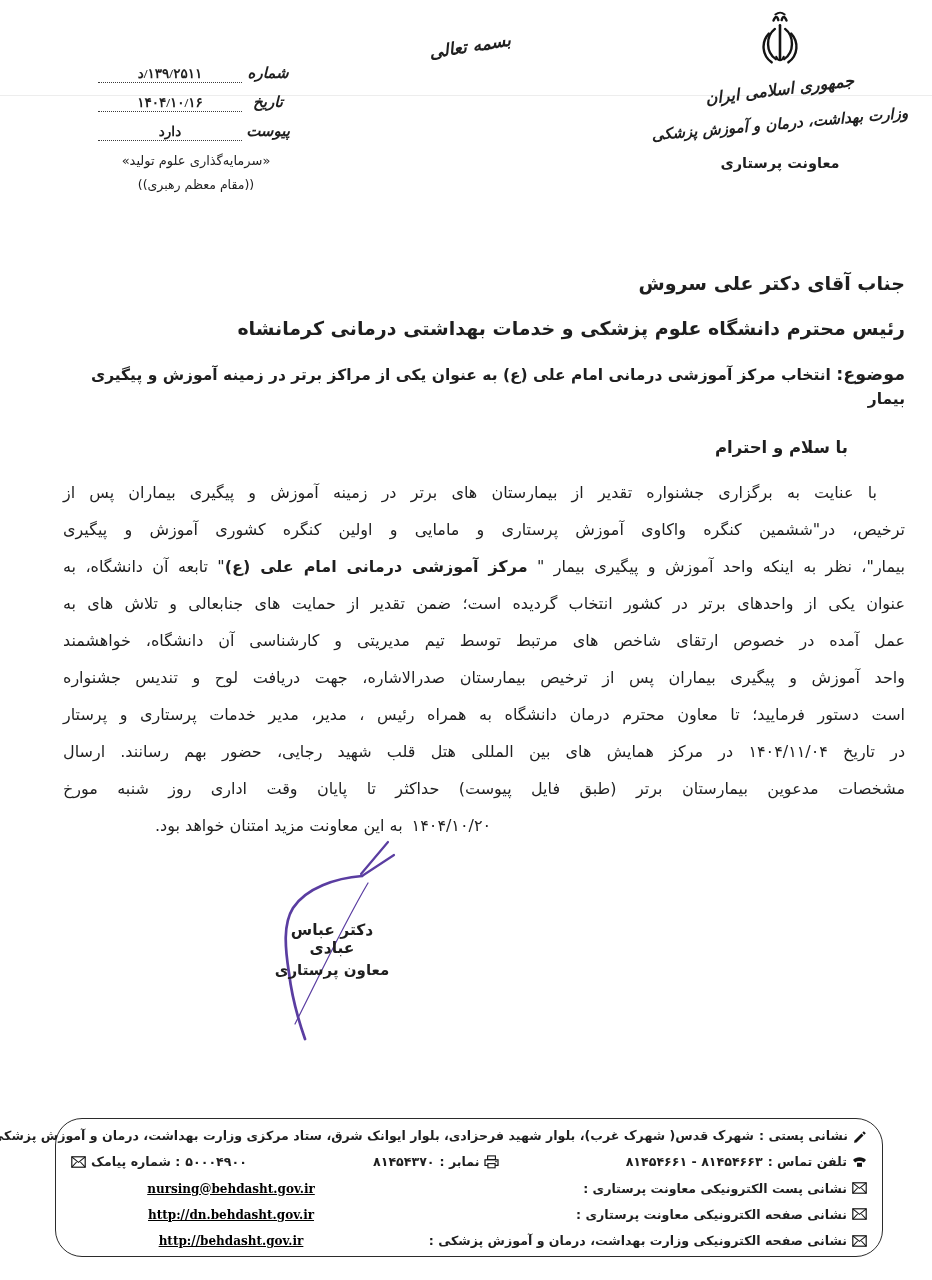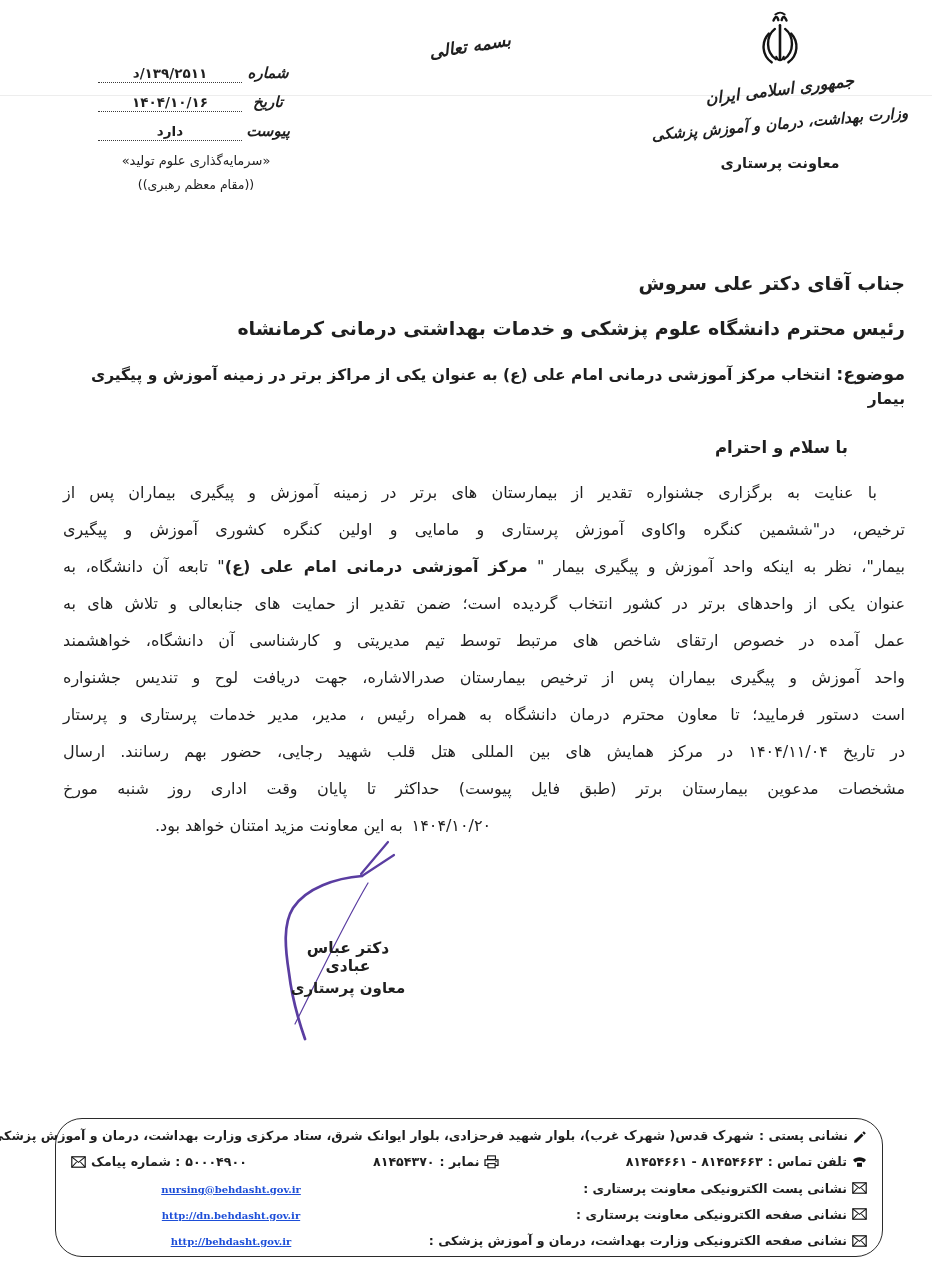--- a/index.html
+++ b/index.html
@@ -18,21 +18,21 @@
   .org-deputy{font-size:14.5px;font-weight:700;margin-top:22px;}
 
   
   .basmala{position:absolute;top:36px;left:415px;width:110px;text-align:center;
     font-size:17px;font-weight:700;font-style:italic;transform:rotate(-9deg);}
 
   
   .meta{position:absolute;top:54px;left:98px;width:196px;}
   .meta-row{display:flex;align-items:flex-end;height:29px;}
   .meta-label{font-size:15px;font-weight:700;font-style:italic;flex:0 0 52px;text-align:center;padding-bottom:1px;}
-  .meta-leader{flex:1;border-bottom:1.5px dotted #3a3a3a;text-align:center;line-height:17px;}
+  .meta-leader{flex:1;border-bottom:1.5px dotted #3a3a3a;text-align:center;line-height:17px;font-family:Liberation Serif, serif;}
   .meta-value{font-size:13.5px;font-weight:700;}
   .ltro{direction:ltr;unicode-bidi:bidi-override;display:inline-block;}
   .slogans{margin-top:12px;text-align:center;}
   .slogan1{font-size:13px;}
   .slogan2{font-size:12.5px;margin-top:9px;text-align:center;}
 
   
   .letter{position:absolute;top:272px;right:27px;left:63px;}
   .to-name{font-size:19px;font-weight:700;}
   .to-title{font-size:19px;font-weight:700;margin-top:23px;}
@@ -42,37 +42,37 @@
   .body-text{margin-top:17px;font-size:16px;line-height:37px;text-align:justify;}
   .bl{text-align-last:justify;white-space:nowrap;}
   .bl-first{padding-right:28px;}
   .bl-last{display:flex;flex-direction:row;justify-content:flex-end;gap:9px;padding-left:92px;
     text-align:right;}
   .bl-last .date{direction:ltr;unicode-bidi:isolate;}
   .b{font-weight:700;}
 
   
   .sig-svg{position:absolute;left:228px;top:832px;}
-  .signer{position:absolute;left:283px;top:921px;width:130px;text-align:center;font-weight:700;margin-top:18px;}
+  .signer{position:absolute;left:267px;top:921px;width:130px;text-align:center;font-weight:700;}
   .signer-name{font-size:15.5px;}
   .signer-title{font-size:15px;margin-top:4px;}
 
   
   .footer{position:absolute;left:55px;top:1118px;width:828px;height:139px;
     border:1.6px solid #2b2b2b;border-radius:27px;box-sizing:border-box;
     padding:9px 15px 8px 15px;display:flex;flex-direction:column;justify-content:space-between;
     font-size:12.6px;font-weight:700;}
   .frow{display:flex;align-items:center;}
   .frow-between{justify-content:space-between;}
   .fitem{display:flex;align-items:center;gap:5px;}
   .fitem-ltr{direction:ltr;}
   .ficon{flex:0 0 auto;display:inline-flex;}
   .link-cell{flex:0 0 320px;text-align:center;direction:ltr;}
-  .flink{font-family:"DejaVu Serif",serif;font-weight:700;font-size:10px;
-    color:#1d4ed8;text-decoration:underline;cursor:pointer;}
+  .flink{font-family:"DejaVu Serif",serif;font-weight:700;font-size:12px;
+    color:#000000;text-decoration:underline;cursor:pointer;}
   .flabel,.fvalue{white-space:nowrap;}
 </style>
 </head>
 <body>
 
 <div class="page">
 
   <div class="hairline"></div>
 
   <div class="org">

